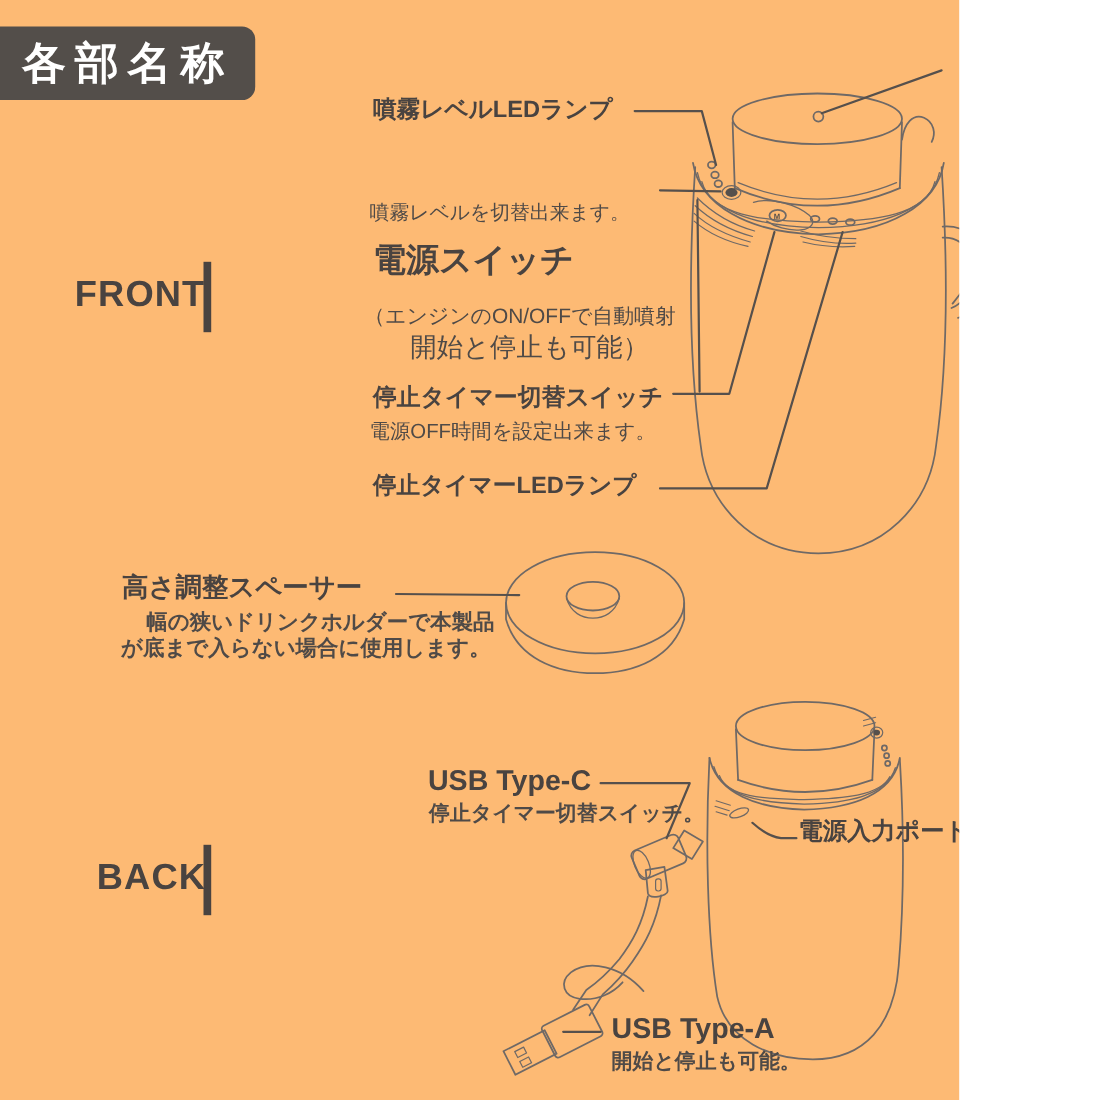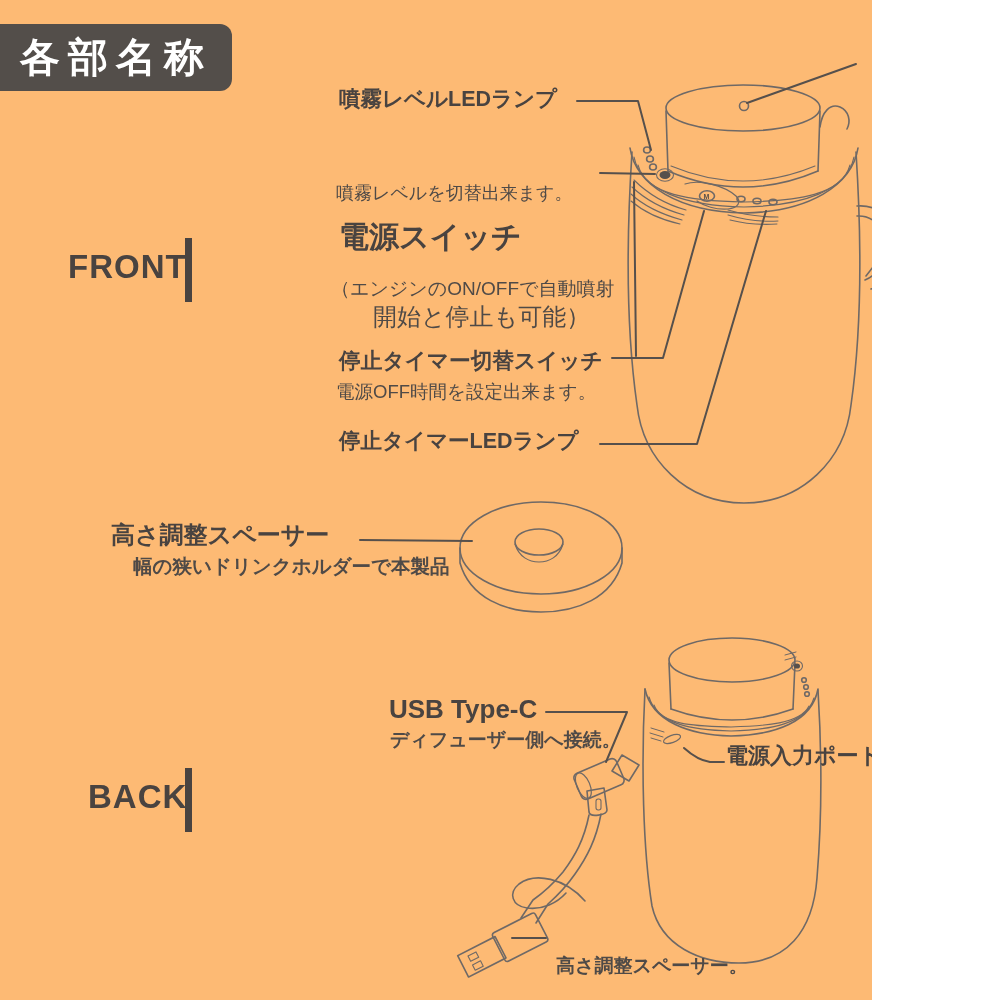--- a/index.html
+++ b/index.html
@@ -171,21 +171,23 @@
   <div class="abs s" style="left:331px;top:278px;font-size:19px;">（エンジンのON/OFFで自動噴射</div>
   <div class="abs s" style="left:325px;top:303px;font-size:24px;margin-left:48px;">開始と停止も可能）</div>
 
   <div class="abs t" style="left:339px;top:349px;font-size:21.7px;">停止タイマー切替スイッチ</div>
   <div class="abs s" style="left:336px;top:381px;font-size:18.5px;">電源OFF時間を設定出来ます。</div>
 
   <div class="abs t" style="left:111px;top:521px;font-size:24px;">高さ調整スペーサー</div>
 
   <div class="abs t" style="left:339px;top:429px;font-size:21.5px;">停止タイマーLEDランプ</div>
   <div class="abs sb" style="left:110px;top:555px;font-size:19.5px;padding-left:23px;">幅の狭いドリンクホルダーで本製品</div>
+  <div class="abs sb" style="left:110px;top:578px;font-size:19.5px;">が底まで入らない場合に使用します。</div>
 
   <div class="abs t" style="left:389px;top:695px;font-size:26px;">USB Type-C</div>
-  <div class="abs sb" style="left:390px;top:729px;font-size:19px;">ディフューザー側へ接続。</div>
+  <div class="abs sb" style="left:390px;top:729px;font-size:19px;">停止タイマー切替スイッチ。</div>
 
   <div class="abs t" style="left:726px;top:743px;font-size:22px;">電源入力ポート</div>
 
-  <div class="abs sb" style="left:556px;top:955px;font-size:19px;">高さ調整スペーサー。</div>
+  <div class="abs t" style="left:556px;top:921px;font-size:26px;">USB Type-A</div>
+  <div class="abs sb" style="left:556px;top:955px;font-size:19px;">開始と停止も可能。</div>
 
 </div>
 
 </body></html>

